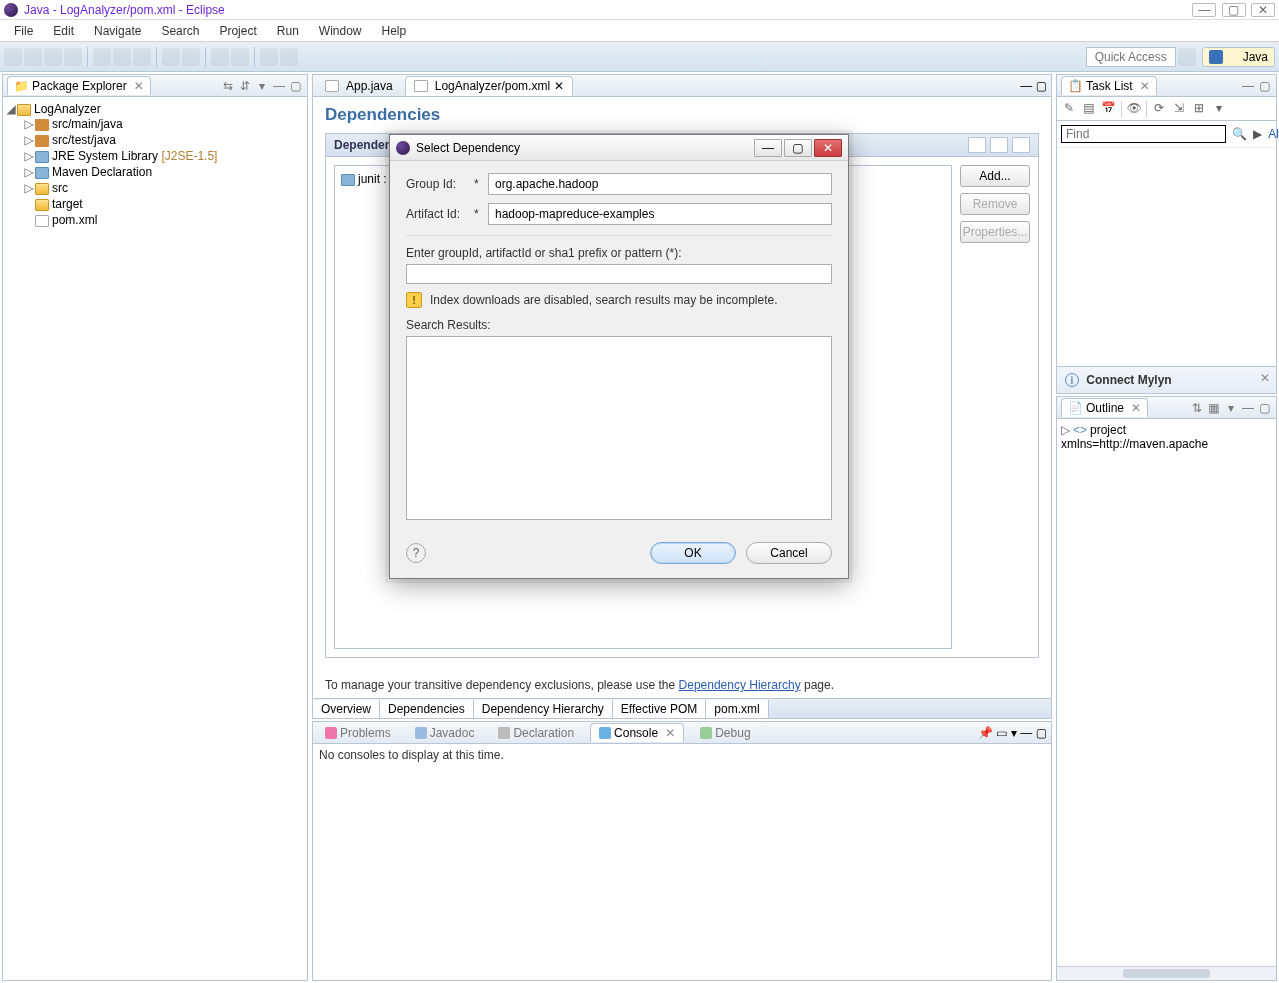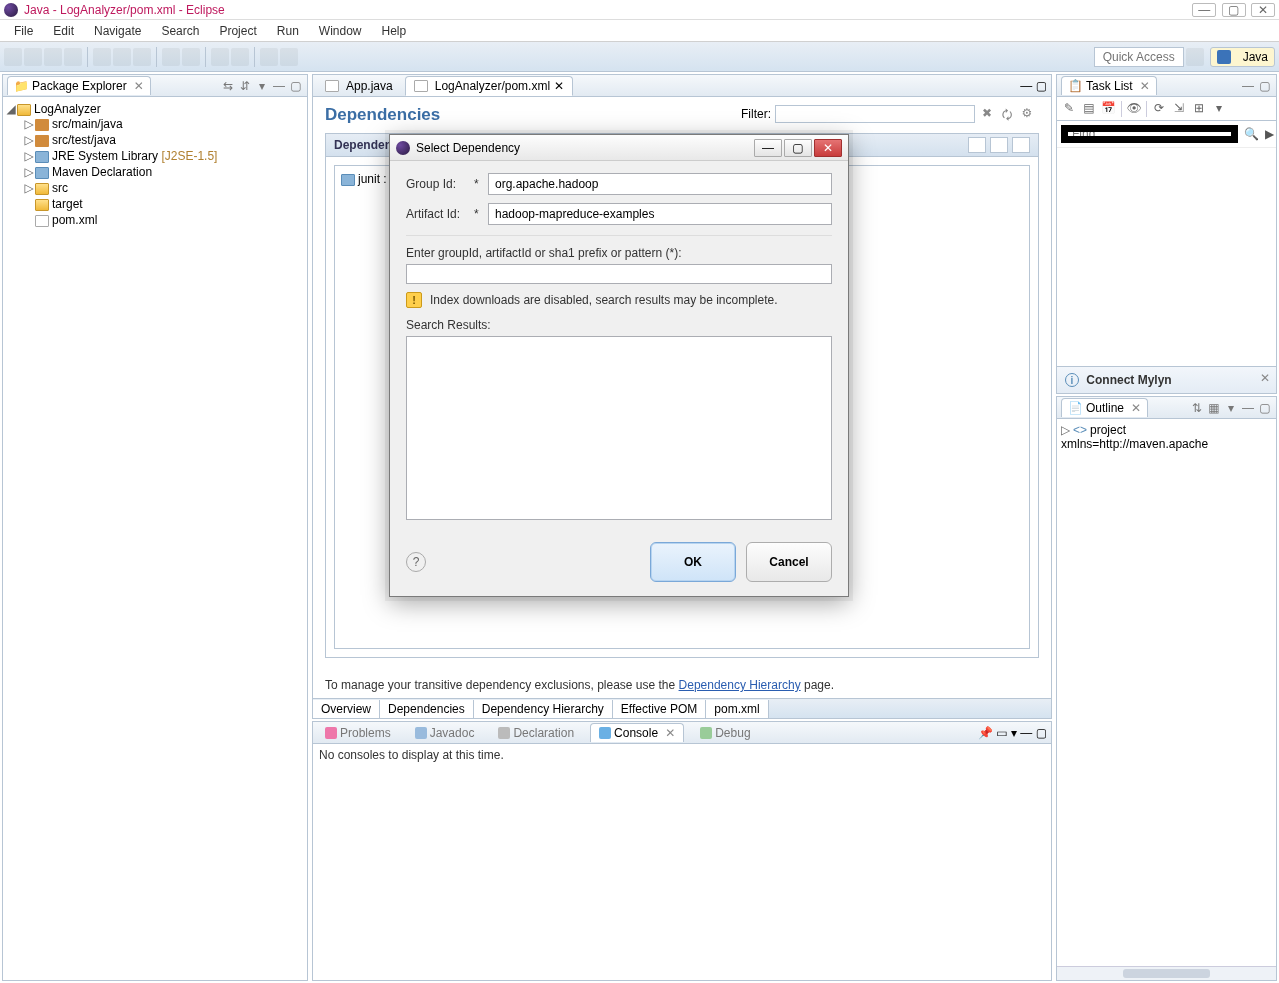--- a/index.html
+++ b/index.html
@@ -1,34 +1,34 @@
 <!DOCTYPE html>
 <html><head>
 <meta charset="utf-8">
 <style>
 * { box-sizing: border-box; margin: 0; padding: 0; font-family: "Segoe UI", Tahoma, sans-serif; font-size: 12px; }
 body { background: #fff; width: 1279px; height: 983px; overflow: hidden; position: relative; }
 
 
 .titlebar { height: 20px; background: #fff; display: flex; align-items: center; padding: 0 4px; border-bottom: 1px solid #ddd; }
 .titlebar .eclipse-icon { width: 14px; height: 14px; border-radius: 50%; background: radial-gradient(circle at 30% 30%, #6e4aa0, #2a1a40); margin-right: 6px; }
-.titlebar .title-text { color: #be185d; }
+.titlebar .title-text { color: #6d28d9; }
 .titlebar .spacer { flex: 1; }
 .titlebar .winbtns span { display: inline-block; width: 24px; height: 14px; border: 1px solid #bbb; margin-left: 2px; border-radius: 2px; text-align: center; line-height: 12px; color: #666; cursor: pointer; }
 
 
 .menubar { height: 22px; background: #fff; display: flex; align-items: center; padding: 0 4px; border-bottom: 1px solid #d0d0d0; }
 .menubar span { padding: 2px 10px; color: #333; cursor: pointer; }
 
 
 .toolbar { height: 30px; background: linear-gradient(#e8eef5, #d5e3f0); border-bottom: 1px solid #b7c5d4; display: flex; align-items: center; padding: 0 4px; gap: 2px; }
 .toolbar .tbicon { width: 18px; height: 18px; background: rgba(0,0,0,.05); border-radius: 2px; cursor: pointer; }
 .toolbar .sep { width: 1px; height: 20px; background: #b7c5d4; margin: 0 3px; }
 .toolbar .quick-access { margin-left: auto; border: 1px solid #b7c5d4; background: #fff; padding: 2px 8px; color: #999; width: 90px; }
-.toolbar .perspective { border: 1px solid #b7c5d4; background: #fdf6d0; padding: 2px 6px; margin-left: 4px; border-radius: 3px; display: flex; align-items: center; gap: 12px; }
+.toolbar .perspective { border: 1px solid #b7c5d4; background: #fdf6d0; padding: 2px 6px; margin-left: 4px; border-radius: 3px; display: flex; align-items: center; gap: 20px; }
 .toolbar .perspective .java-icon { width: 14px; height: 14px; background: #3b73b9; border-radius: 2px; }
 
 
 .main { display: flex; height: calc(100% - 72px); }
 .panel { border: 1px solid #b7c5d4; background: #fff; display: flex; flex-direction: column; }
 .panel-tabs { height: 22px; background: linear-gradient(#f5f8fb, #e2eaf2); border-bottom: 1px solid #b7c5d4; display: flex; align-items: center; padding: 0 4px; }
 .panel-tabs .tab { padding: 2px 6px; background: #fff; border: 1px solid #b7c5d4; border-bottom: none; border-radius: 4px 4px 0 0; display: flex; align-items: center; gap: 3px; }
 .panel-tabs .tab .x { color: #888; margin-left: 4px; cursor: pointer; }
 .panel-tabs .tbtns { margin-left: auto; display: flex; gap: 3px; }
 .panel-tabs .tbtns span { width: 14px; height: 14px; color: #777; cursor: pointer; text-align: center; line-height: 14px; }
@@ -82,21 +82,21 @@
 .view-tabs .vtab.active { background: #fff; border: 1px solid #b7c5d4; border-bottom: none; border-radius: 4px 4px 0 0; color: #000; }
 .view-tabs .vtab .vicon { width: 12px; height: 12px; border-radius: 2px; }
 .console-body { flex: 1; padding: 4px 6px; color: #333; }
 
 
 .right-col { width: 225px; display: flex; flex-direction: column; padding: 2px; gap: 2px; }
 .task-panel { height: 320px; border: 1px solid #b7c5d4; display: flex; flex-direction: column; }
 .task-tb { height: 24px; border-bottom: 1px solid #b7c5d4; display: flex; align-items: center; padding: 0 4px; gap: 4px; }
 .task-tb span { width: 16px; height: 16px; cursor: pointer; color: #666; text-align: center; }
 .find-row { display: flex; align-items: center; padding: 4px; gap: 6px; border-bottom: 1px solid #eee; }
-.find-row .find-input { flex: 0 0 56px; border: 7px solid #000000; padding: 1px 4px; color: #aaa; height: 18px; }
+.find-row .find-input { flex: 0 0 56px; border: 1px solid #000000; padding: 1px 4px; color: #aaa; height: 18px; }
 .find-row .all-link { color: #2a5db0; cursor: pointer; }
 .find-row .arrow-icon { color: #555; }
 .mylyn-box { margin-top: auto; border-top: 1px solid #b7c5d4; background: linear-gradient(#f2f6fb, #e4ecf5); padding: 6px 8px; position: relative; }
 .mylyn-box .info-icon { width: 14px; height: 14px; border-radius: 50%; border: 1px solid #5a8db8; color: #5a8db8; display: inline-flex; align-items: center; justify-content: center; font-weight: bold; font-size: 10px; margin-right: 4px; }
 .mylyn-box .title { font-weight: 600; color: #333; }
 .mylyn-box .body { padding: 4px 0 0 18px; color: #333; }
 .mylyn-box a { color: #2a5db0; text-decoration: underline; cursor: pointer; }
 .mylyn-box .close-x { position: absolute; right: 6px; top: 4px; color: #888; cursor: pointer; }
 .outline-panel { flex: 1; border: 1px solid #b7c5d4; display: flex; flex-direction: column; }
 .outline-body { flex: 1; padding: 4px; overflow: hidden; }
@@ -122,21 +122,21 @@
 .form-row select { height: 22px; border: 1px solid #abadb3; background: #fff; width: 72px; }
 .hr { height: 1px; background: #ddd; margin: 10px 0; }
 .search-label { color: #333; margin-bottom: 4px; display: block; }
 .search-input { width: 100%; height: 20px; border: 1px solid #abadb3; background: #fff; margin-bottom: 8px; }
 .warn-row { display: flex; gap: 8px; align-items: center; color: #333; margin-bottom: 10px; }
 .warn-icon { width: 16px; height: 16px; background: #ffcf4b; border: 1px solid #cc9a1a; border-radius: 2px; display: flex; align-items: center; justify-content: center; font-weight: bold; color: #7a5700; font-size: 11px; }
 .results-box { width: 100%; height: 184px; border: 1px solid #abadb3; background: #fff; }
 .dialog-footer { display: flex; align-items: center; padding: 10px 16px 14px; gap: 10px; }
 .help-icon { width: 20px; height: 20px; border: 1px solid #aaa; border-radius: 50%; text-align: center; line-height: 18px; color: #666; cursor: pointer; }
 .dialog-footer .spacer { flex: 1; }
-.dialog-footer button { width: 86px; height: 40px; border: 1px solid #adadad; border-radius: 6px; background: linear-gradient(#fdfdfd, #e8e8e8); cursor: pointer; font-weight: bold; }
+.dialog-footer button { width: 86px; height: 22px; border: 1px solid #adadad; border-radius: 12px; background: linear-gradient(#fdfdfd, #e8e8e8); cursor: pointer; }
 .dialog-footer button.primary { border-color: #7aa8d8; background: linear-gradient(#eaf3fc, #cfe4f8); box-shadow: 0 0 0 1px #b7d4f0 inset; }
 </style>
 </head>
 <body>
 
 <div class="titlebar">
   <span class="eclipse-icon"></span>
   <span class="title-text">Java - LogAnalyzer/pom.xml - Eclipse</span>
   <span class="spacer"></span>
   <span class="winbtns">
@@ -231,40 +231,38 @@
             <span>LogAnalyzer/pom.xml</span>
             <span class="x">✕</span>
           </span>
         <span class="tbtns" style="margin-left:auto">
           <span>—</span>
           <span>▢</span>
         </span>
       </div>
       <div class="editor-body">
         <h2>Dependencies</h2>
-        <div class="filter-row">
-          <span>Filter:</span>
-          <input type="text" style="">
-          <span class="ico">✖</span>
-          <span class="ico">🗘</span>
-          <span class="ico">⚙</span>
-        </div>
         <div class="dep-panel">
           <div class="dep-panel-hdr">
             <span>Dependencies</span>
             <span class="right-icons">
               <span></span>
               <span></span>
               <span></span>
             </span>
           </div>
           <div class="dep-panel-body">
             <div class="dep-list">
               <div class="item"><span class="ticon jar-icon"></span><span>junit :</span></div>
             </div>
+            <div class="dep-btns">
+              <button>Add...</button>
+              <button disabled="">Remove</button>
+              <button disabled="">Properties...</button>
+            </div>
           </div>
         </div>
       </div>
       <div class="manage-text">
         <span>To manage your transitive dependency exclusions, please use the </span><a>Dependency Hierarchy</a><span> page.</span>
       </div>
       <div class="pom-tabs">
         <span>Overview</span>
         <span class="active">Dependencies</span>
         <span>Dependency Hierarchy</span>

